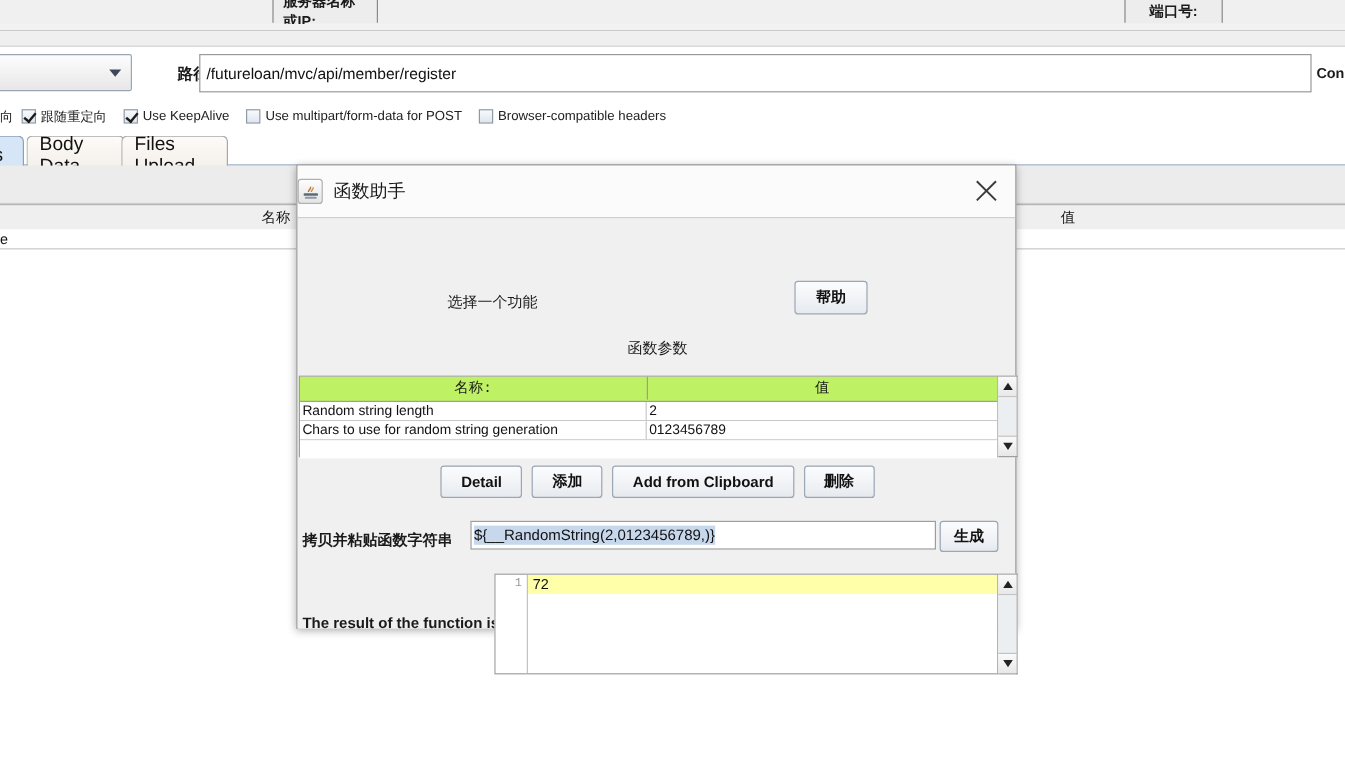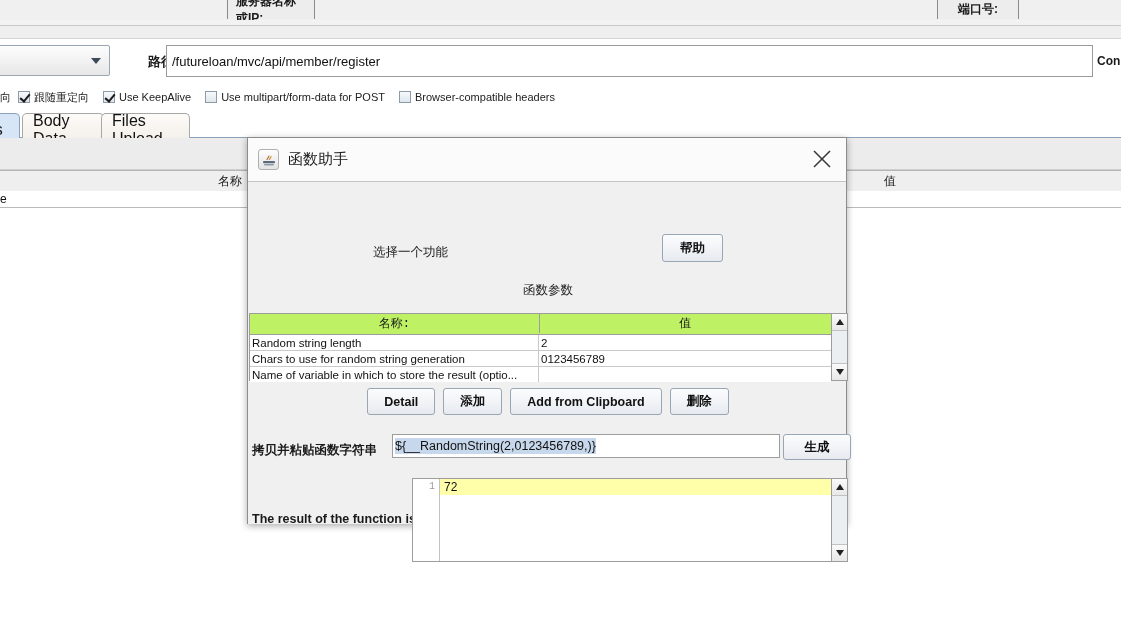--- a/index.html
+++ b/index.html
@@ -254,21 +254,21 @@
     box-shadow: 0 2px 7px rgba(0,0,0,0.33);
     box-sizing: border-box;
   }
   #dialog-titlebar {
     position: relative;
     height: 43px;
     background: #fbfbfb;
     border-bottom: 1px solid #c4c4c4;
     display: flex;
     align-items: center;
-    padding: 0 10px;
+    padding: 0 0;
   }
   #java-icon {
     width: 19px; height: 19px;
     border: 1px solid #b0b0b0;
     border-radius: 3px;
     background: linear-gradient(to bottom,#fdfdfd,#e4e4e4);
     display: flex;
     align-items: center;
     justify-content: center;
     margin-right: 9px;
@@ -467,21 +467,21 @@
   #funcstring-text {
     background: #c8d8ec;
     color: #111;
     font-size: 12.5px;
     white-space: nowrap;
     padding: 1px 0;
   }
   #generate-button {
     position: absolute;
     left: 535px; top: 252px;
-    width: 68px; height: 26px;
+    width: 49px; height: 26px;
   }
 
   
   #result-label {
     position: absolute;
     left: 4px; top: 330px;
     font-size: 12.5px;
     font-weight: bold;
     color: #1a1a1a;
   }
@@ -629,21 +629,20 @@
       </div>
       <div class="param-row">
         <div class="pc pc-name">Random string length</div>
         <div class="pc pc-value">2</div>
       </div>
       <div class="param-row">
         <div class="pc pc-name">Chars to use for random string generation</div>
         <div class="pc pc-value">0123456789</div>
       </div>
       <div class="param-row" style="border-bottom:none;">
-        <div class="pc pc-name">Name of variable in which to store the result (optio...</div>
         <div class="pc pc-value"></div>
       </div>
     </div>
 
     <div id="param-scrollbar">
       <div class="sb-arrow">
           <i class="up"></i>
         </div>
       <div class="sb-track"></div>
       <div class="sb-arrow down">

